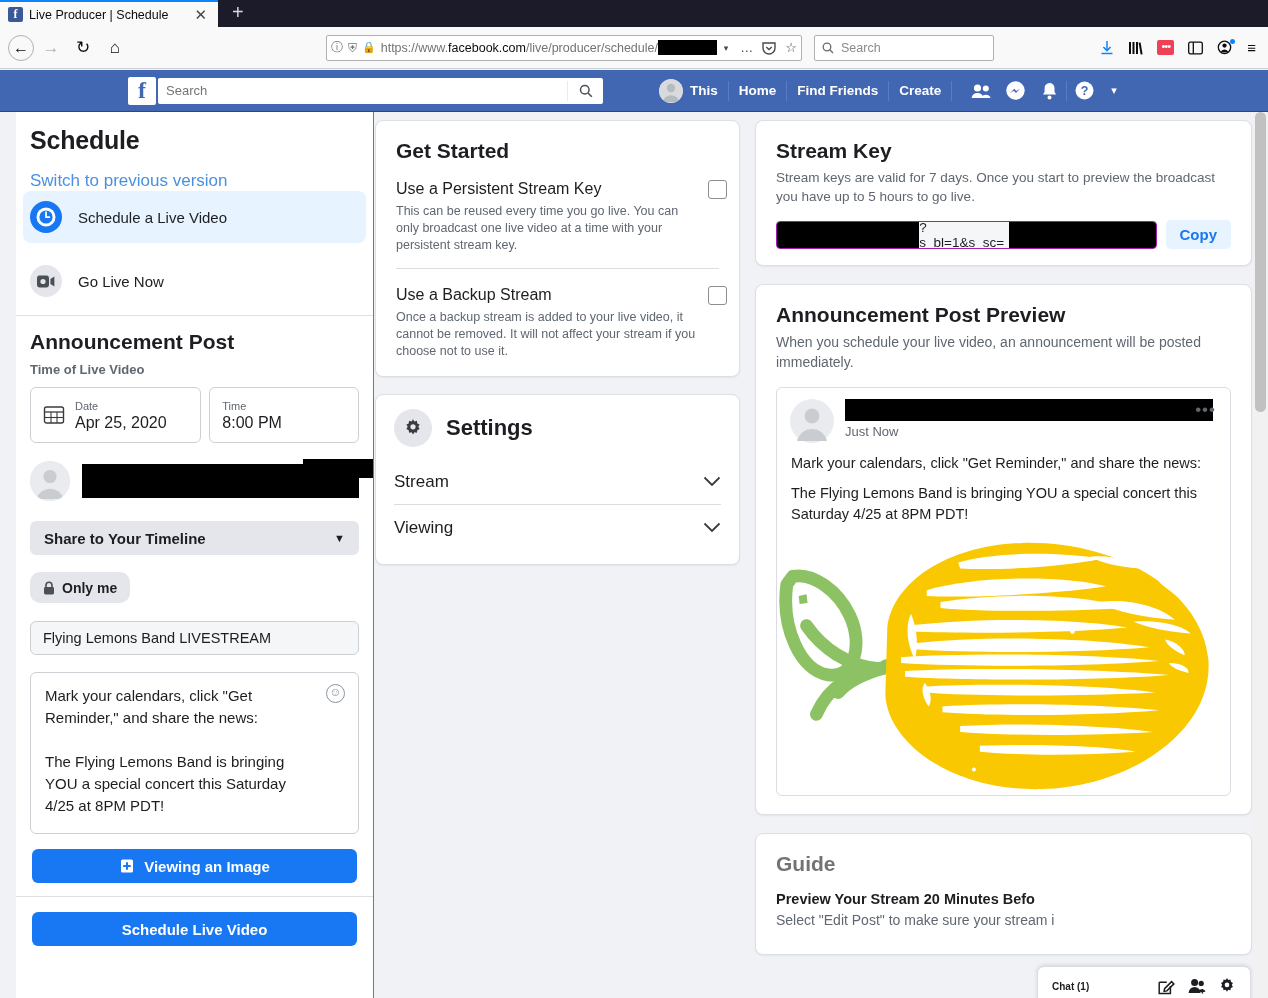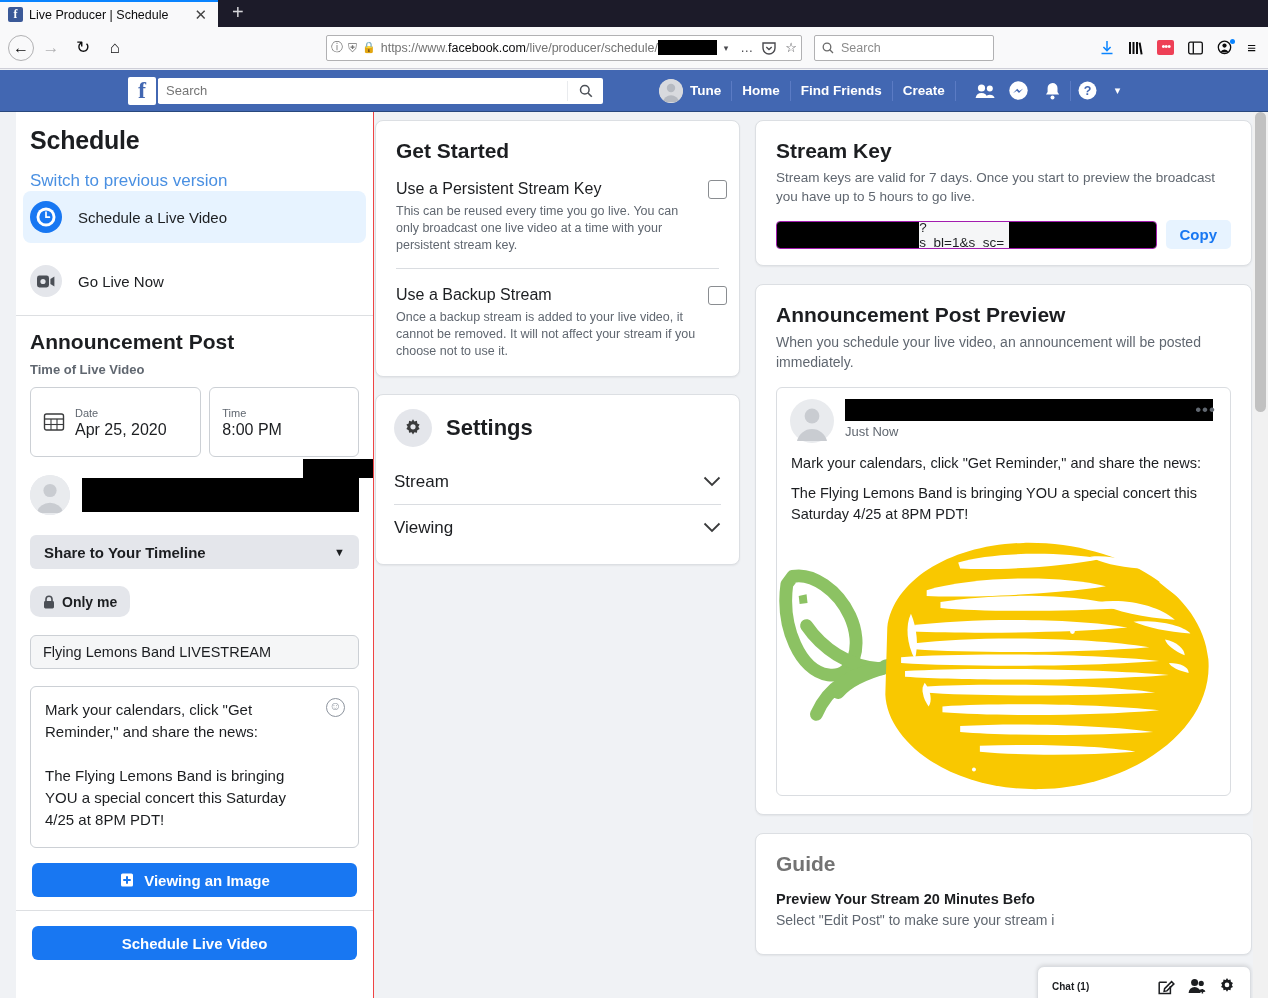--- a/index.html
+++ b/index.html
@@ -137,21 +137,21 @@
     display: flex; align-items: center; justify-content: center;
   }
   .circ.grey { background: #e4e6eb; color: #4b4f56; }
   .circ.blue { background: #1877f2; color: #fff; }
   .sb-divider { height: 1px; background: #dddfe2; margin: 8px 0 0; }
   .sb-h2 { font-size: 21px; font-weight: bold; color: #1c1e21; padding: 14px 14px 0; }
   .sb-sub { font-size: 13px; color: #606770; font-weight: bold; padding: 8px 14px 0; }
 
   .dt-row { display: flex; gap: 8px; padding: 10px 14px 0; }
   .dt-box {
-    border: 1px solid #ccd0d5; border-radius: 6px; height: 70px;
+    border: 1px solid #ccd0d5; border-radius: 6px; height: 56px;
     display: flex; align-items: center; gap: 10px; padding: 0 12px;
   }
   .dt-box.date { width: 174px; }
   .dt-box.time { width: 152px; }
   .cal-ico { width: 22px; height: 22px; flex: none; color:#3a3b3c;}
   .dt-label { font-size: 11px; color: #606770; line-height: 14px; }
   .dt-val { font-size: 16px; color: #1c1e21; line-height: 19px; }
 
   .redact { background: #000; display: inline-block; }
   .redact-small { position: absolute; left: 287px; top: 347px; width: 70px; height: 19px; }
@@ -364,21 +364,21 @@
     </div>
     <div class="fb-nav">
       <div style="display:flex;align-items:center">
         <div class="avatar-sm">
           <svg width="24" height="24" viewBox="0 0 24 24">
               <circle cx="12" cy="12" r="12" fill="#d8dade"></circle>
               <circle cx="12" cy="9" r="4.2" fill="#b6bac1"></circle>
               <path d="M3.6 23a8.6 8.6 0 0 1 16.8 0z" fill="#b6bac1"></path>
             </svg>
         </div>
-        <span class="fb-link" style="padding-left:0">Tune</span>
+        <span class="fb-link" style="padding-left:0">This</span>
       </div>
       <span class="fb-sep"></span>
       <span class="fb-link">Home</span>
       <span class="fb-sep"></span>
       <span class="fb-link">Find Friends</span>
       <span class="fb-sep"></span>
       <span class="fb-link">Create</span>
       <span class="fb-sep"></span>
       <span class="fb-icons">
         <span class="fb-ic">

